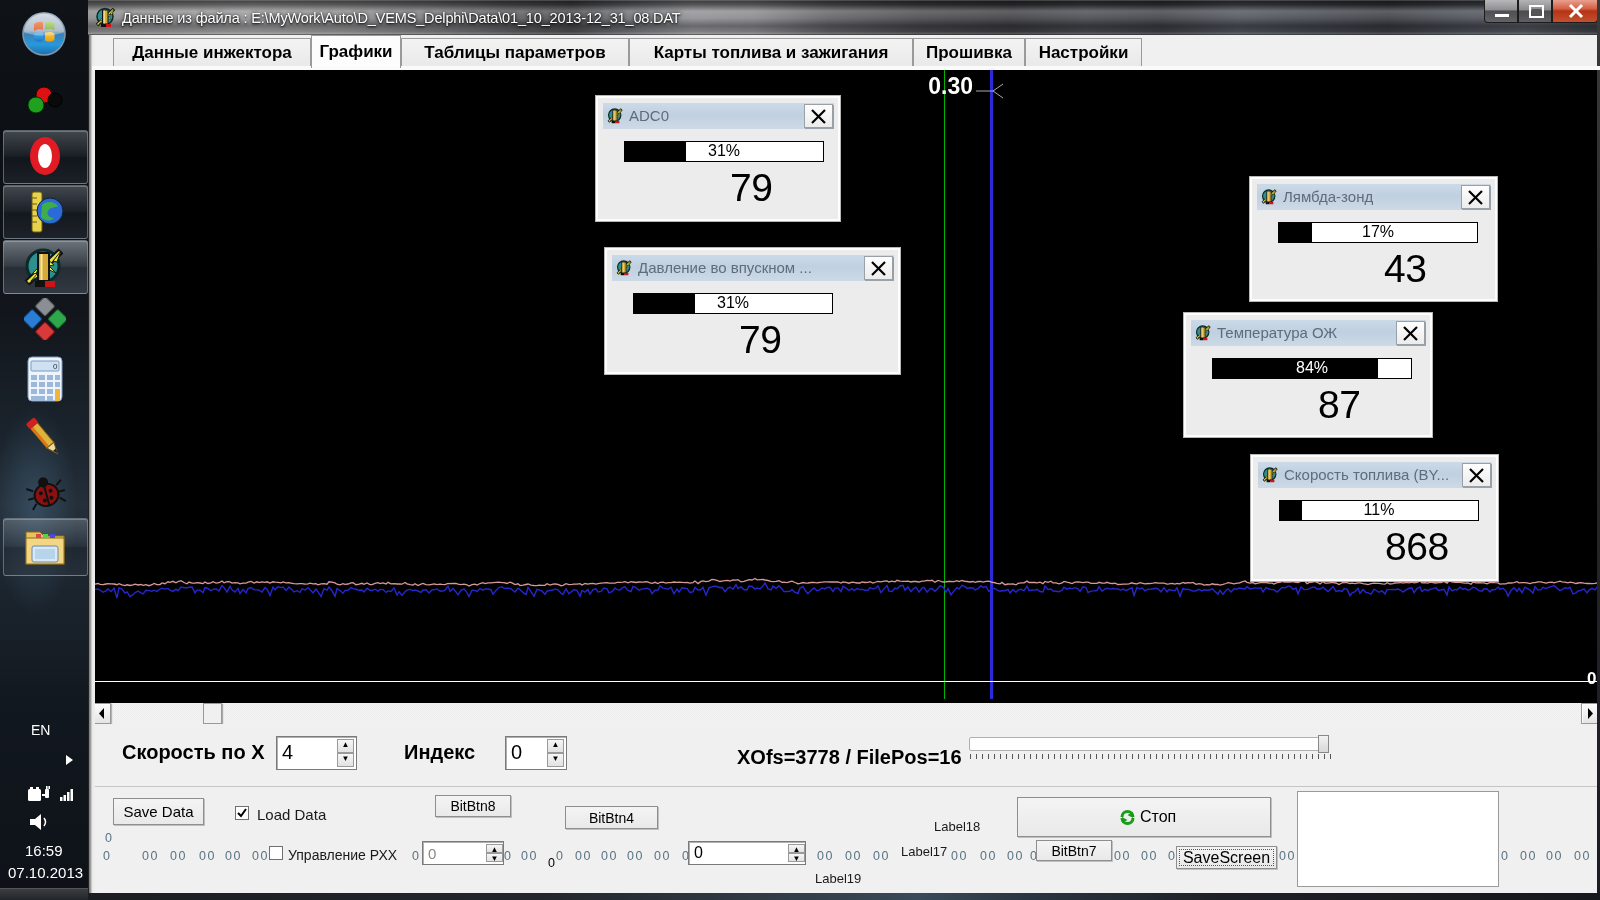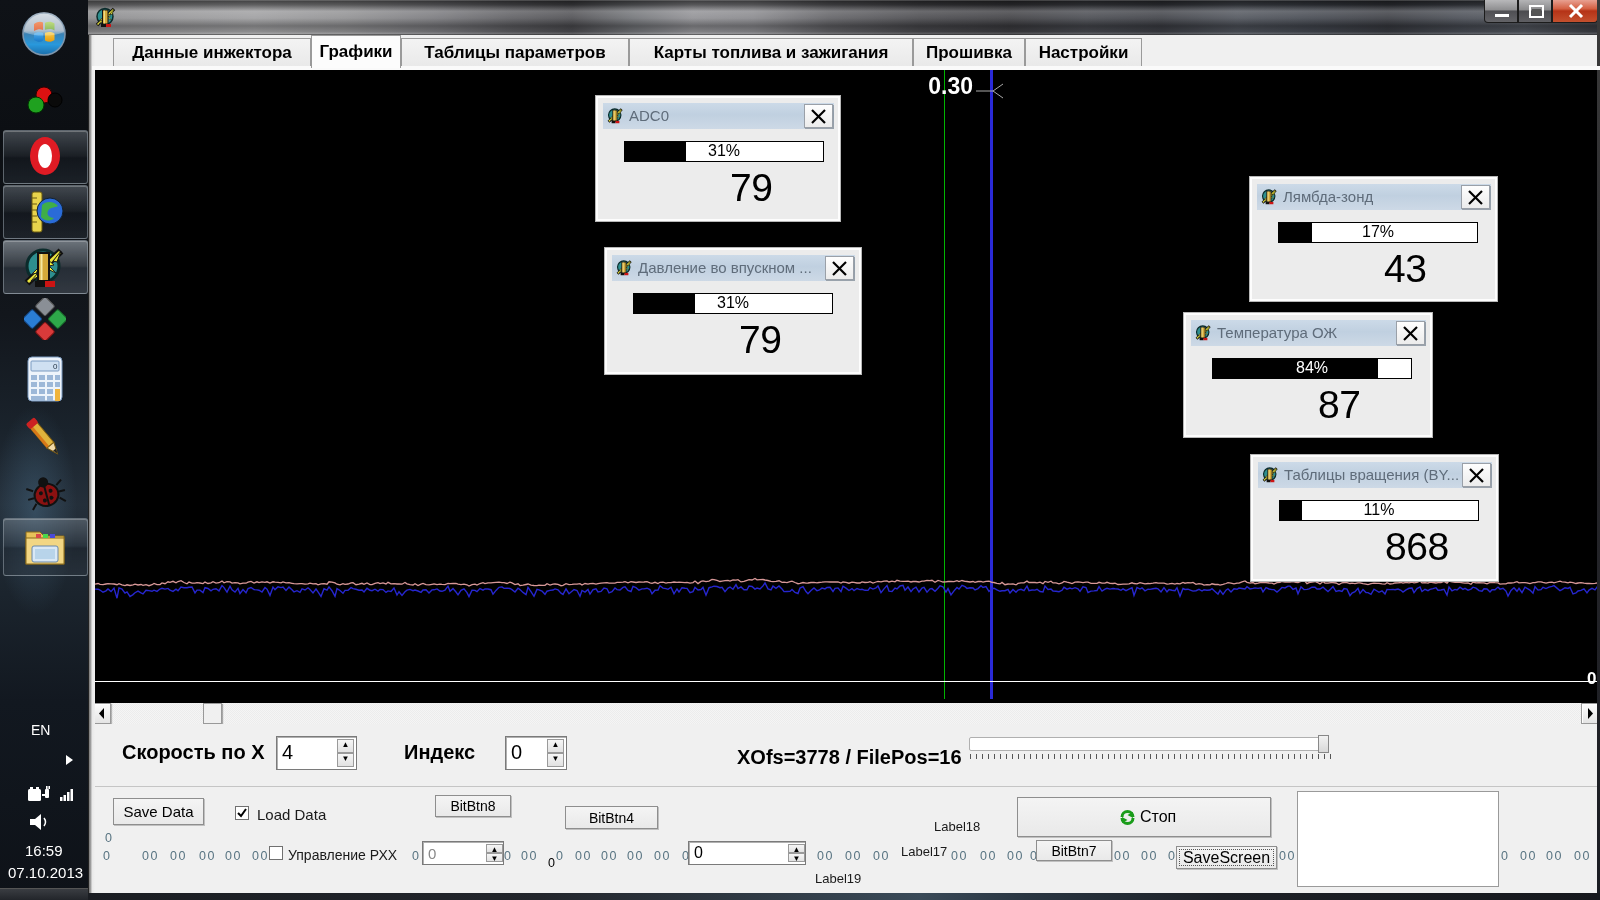--- a/index.html
+++ b/index.html
@@ -232,20 +232,21 @@
         <line x1="4" y1="38" x2="38" y2="6" stroke="#111" stroke-width="7"></line>
         <line x1="5" y1="37" x2="37" y2="7" stroke="#e8e23c" stroke-width="3"></line>
         <path d="M30 16 L38 6 L34 17 Z" fill="#e8e23c" stroke="#111"></path>
         <path d="M24 14 L31 20 L26 21 L33 28 L22 23 L27 22 Z" fill="#f5f53a" stroke="#222" stroke-width="1"></path>
         <path d="M16 22 L9 29 L15 28 L8 36 L19 29 L13 29 Z" fill="#f5f53a" stroke="#222" stroke-width="1"></path>
         <rect x="15" y="8" width="11" height="28" fill="#d4aa3a" stroke="#111" stroke-width="2"></rect>
         <line x1="18.5" y1="9" x2="18.5" y2="35" stroke="#f5e9a0" stroke-width="2"></line>
         <rect x="12" y="36" width="10" height="6" fill="#111"></rect>
         <rect x="22" y="36" width="10" height="6" fill="#cc1414"></rect>
       </svg></div>
+  <div class="abs" id="titletext">Данные из файла : E:\MyWork\Auto\D_VEMS_Delphi\Data\01_10_2013-12_31_08.DAT</div>
   <div class="abs capbtn" id="btnmin">
       <svg class="glyph" width="34" height="23">
         <rect x="10" y="14" width="14" height="3" fill="#fff"></rect>
       </svg>
     </div>
   <div class="abs capbtn" id="btnmax">
       <svg class="glyph" width="34" height="23">
         <rect x="11" y="6" width="13" height="11" fill="none" stroke="#fff" stroke-width="2"></rect>
         <rect x="13" y="9" width="9" height="6" fill="#555"></rect>
       </svg>
@@ -306,21 +307,21 @@
             </g>
           </svg>
         </span>
       </div>
     <div class="pbar">
         <span class="pfill" style="width:61px;"></span>
         <span class="pbartxt" style="color:#000;">31%</span>
       </div>
     <span class="pval">79</span>
   </div>
-  <div class="abs panel" style="left:604px;top:247px;width:258px;height:128px;">
+  <div class="abs panel" style="left:604px;top:247px;width:297px;height:128px;">
     <div class="ptitle">
         <svg class="picon" width="17" height="17" viewBox="0 0 44 44">
           <circle cx="20" cy="21" r="16" fill="#2e8f8f" stroke="#0b2b2b" stroke-width="3"></circle>
           <line x1="4" y1="38" x2="38" y2="6" stroke="#111" stroke-width="7"></line>
           <line x1="5" y1="37" x2="37" y2="7" stroke="#e8e23c" stroke-width="3"></line>
           <path d="M30 16 L38 6 L34 17 Z" fill="#e8e23c" stroke="#111"></path>
           <path d="M24 14 L31 20 L26 21 L33 28 L22 23 L27 22 Z" fill="#f5f53a" stroke="#222" stroke-width="1"></path>
           <path d="M16 22 L9 29 L15 28 L8 36 L19 29 L13 29 Z" fill="#f5f53a" stroke="#222" stroke-width="1"></path>
           <rect x="15" y="8" width="11" height="28" fill="#d4aa3a" stroke="#111" stroke-width="2"></rect>
           <line x1="18.5" y1="9" x2="18.5" y2="35" stroke="#f5e9a0" stroke-width="2"></line>
@@ -410,21 +411,21 @@
           <line x1="4" y1="38" x2="38" y2="6" stroke="#111" stroke-width="7"></line>
           <line x1="5" y1="37" x2="37" y2="7" stroke="#e8e23c" stroke-width="3"></line>
           <path d="M30 16 L38 6 L34 17 Z" fill="#e8e23c" stroke="#111"></path>
           <path d="M24 14 L31 20 L26 21 L33 28 L22 23 L27 22 Z" fill="#f5f53a" stroke="#222" stroke-width="1"></path>
           <path d="M16 22 L9 29 L15 28 L8 36 L19 29 L13 29 Z" fill="#f5f53a" stroke="#222" stroke-width="1"></path>
           <rect x="15" y="8" width="11" height="28" fill="#d4aa3a" stroke="#111" stroke-width="2"></rect>
           <line x1="18.5" y1="9" x2="18.5" y2="35" stroke="#f5e9a0" stroke-width="2"></line>
           <rect x="12" y="36" width="10" height="6" fill="#111"></rect>
           <rect x="22" y="36" width="10" height="6" fill="#cc1414"></rect>
         </svg>
-        <span class="ptxt">Таблицы вращения (BY...</span>
+        <span class="ptxt">Скорость топлива (BY...</span>
         <span class="pclose">
           <svg width="18" height="18">
             <g stroke="#000" stroke-width="2.2">
               <line x1="2" y1="2" x2="15" y2="15"></line>
               <line x1="15" y1="2" x2="2" y2="15"></line>
             </g>
           </svg>
         </span>
       </div>
     <div class="pbar">

